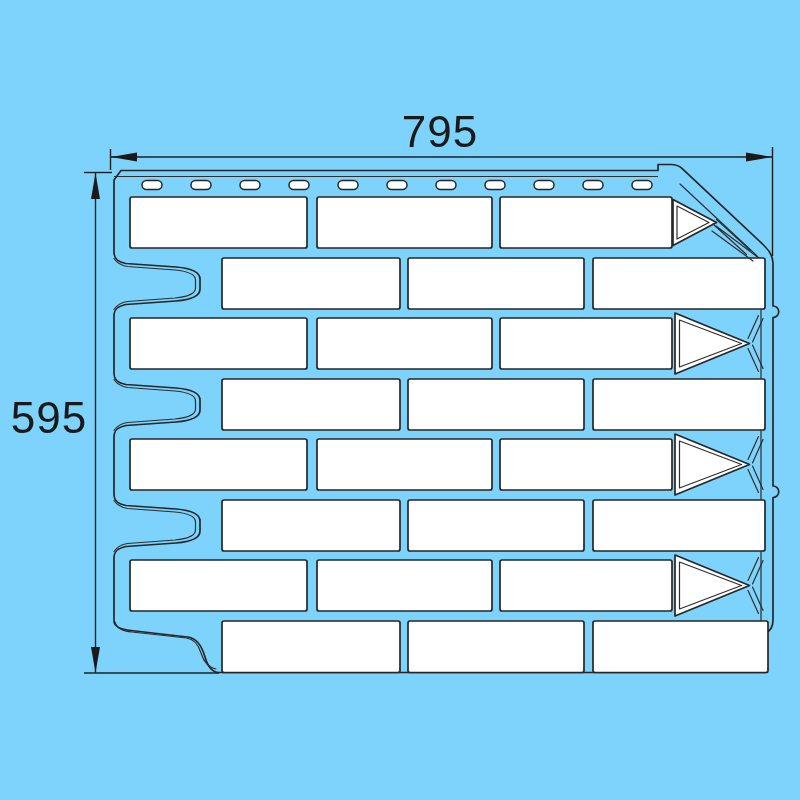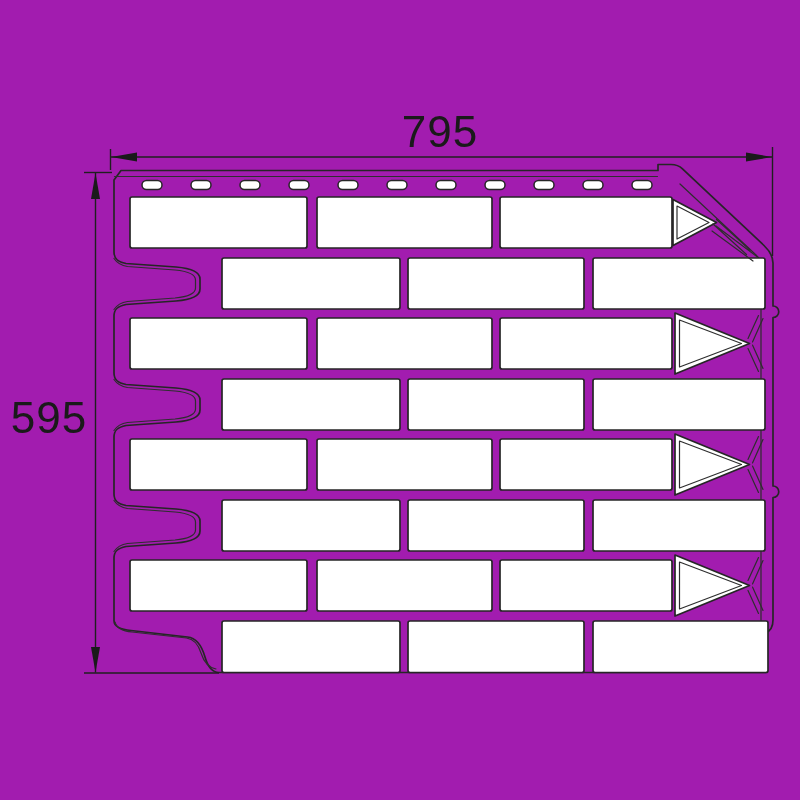--- a/index.html
+++ b/index.html
@@ -8,21 +8,21 @@
     background: #ffffff;
     width: 800px;
     height: 800px;
     overflow: hidden;
     font-family: "Liberation Sans", sans-serif;
   }
   .canvas {
     position: relative;
     width: 800px;
     height: 800px;
-    background: #a21caf;
+    background: #7dd3fc;
   }
   svg { display: block; }
   .outline  { fill: none; stroke: #262626; stroke-width: 1.7; stroke-linejoin: round; stroke-linecap: round; }
   .thin     { fill: none; stroke: #2e2e2e; stroke-width: 1.2; stroke-linejoin: round; stroke-linecap: round; }
   .brick    { fill: #ffffff; stroke: #262626; stroke-width: 1.7; }
   .slot     { fill: #ffffff; stroke: #262626; stroke-width: 1.5; }
   .tri      { fill: #ffffff; stroke: #262626; stroke-width: 1.7; stroke-linejoin: round; }
   .tri-in   { fill: none; stroke: #2e2e2e; stroke-width: 1.2; stroke-linejoin: round; }
   .dim      { fill: none; stroke: #1f1f1f; stroke-width: 1.4; stroke-linecap: butt; }
   .dim-arrow{ fill: #1a1a1a; stroke: none; }

